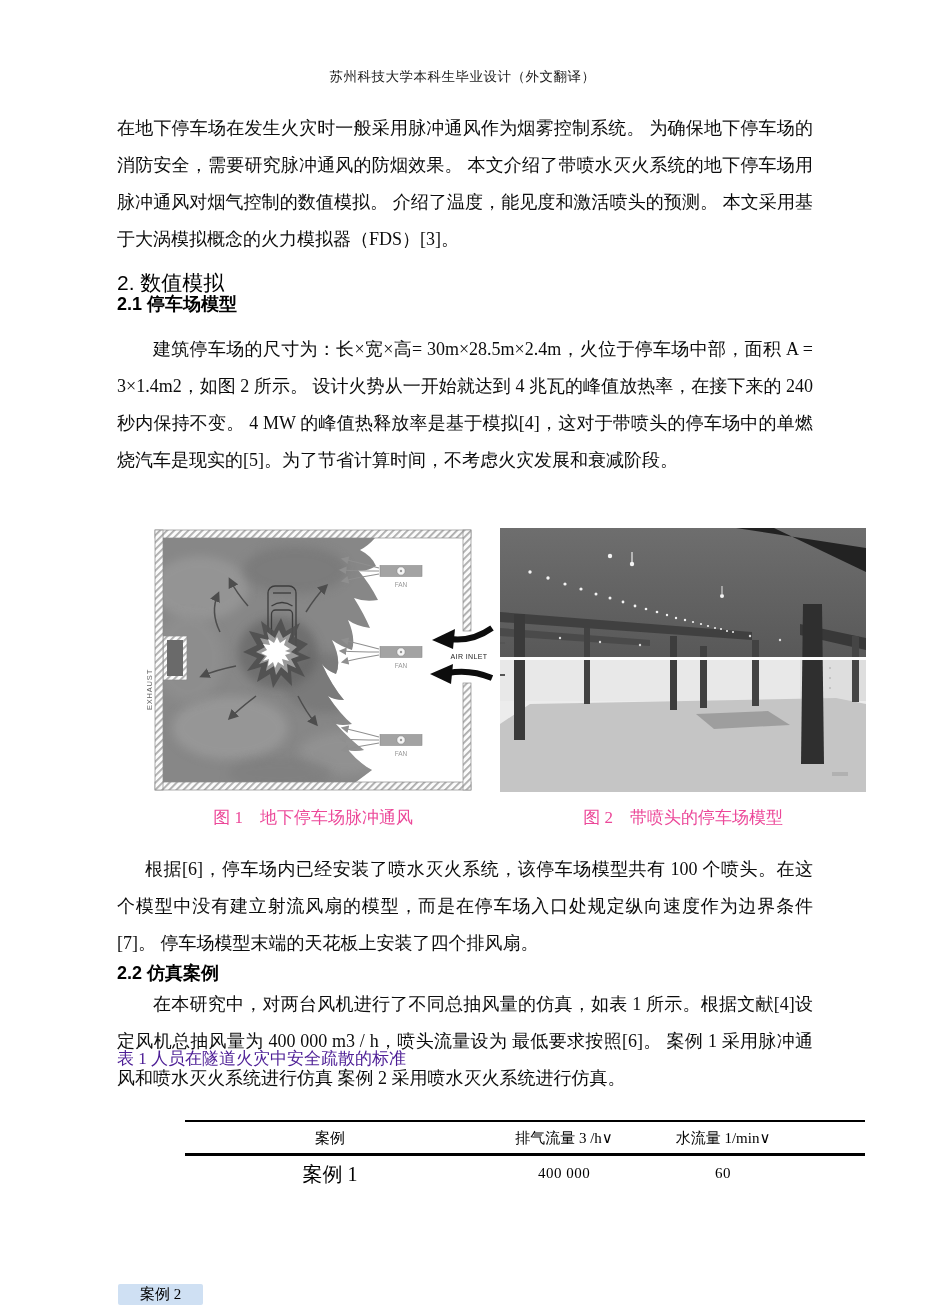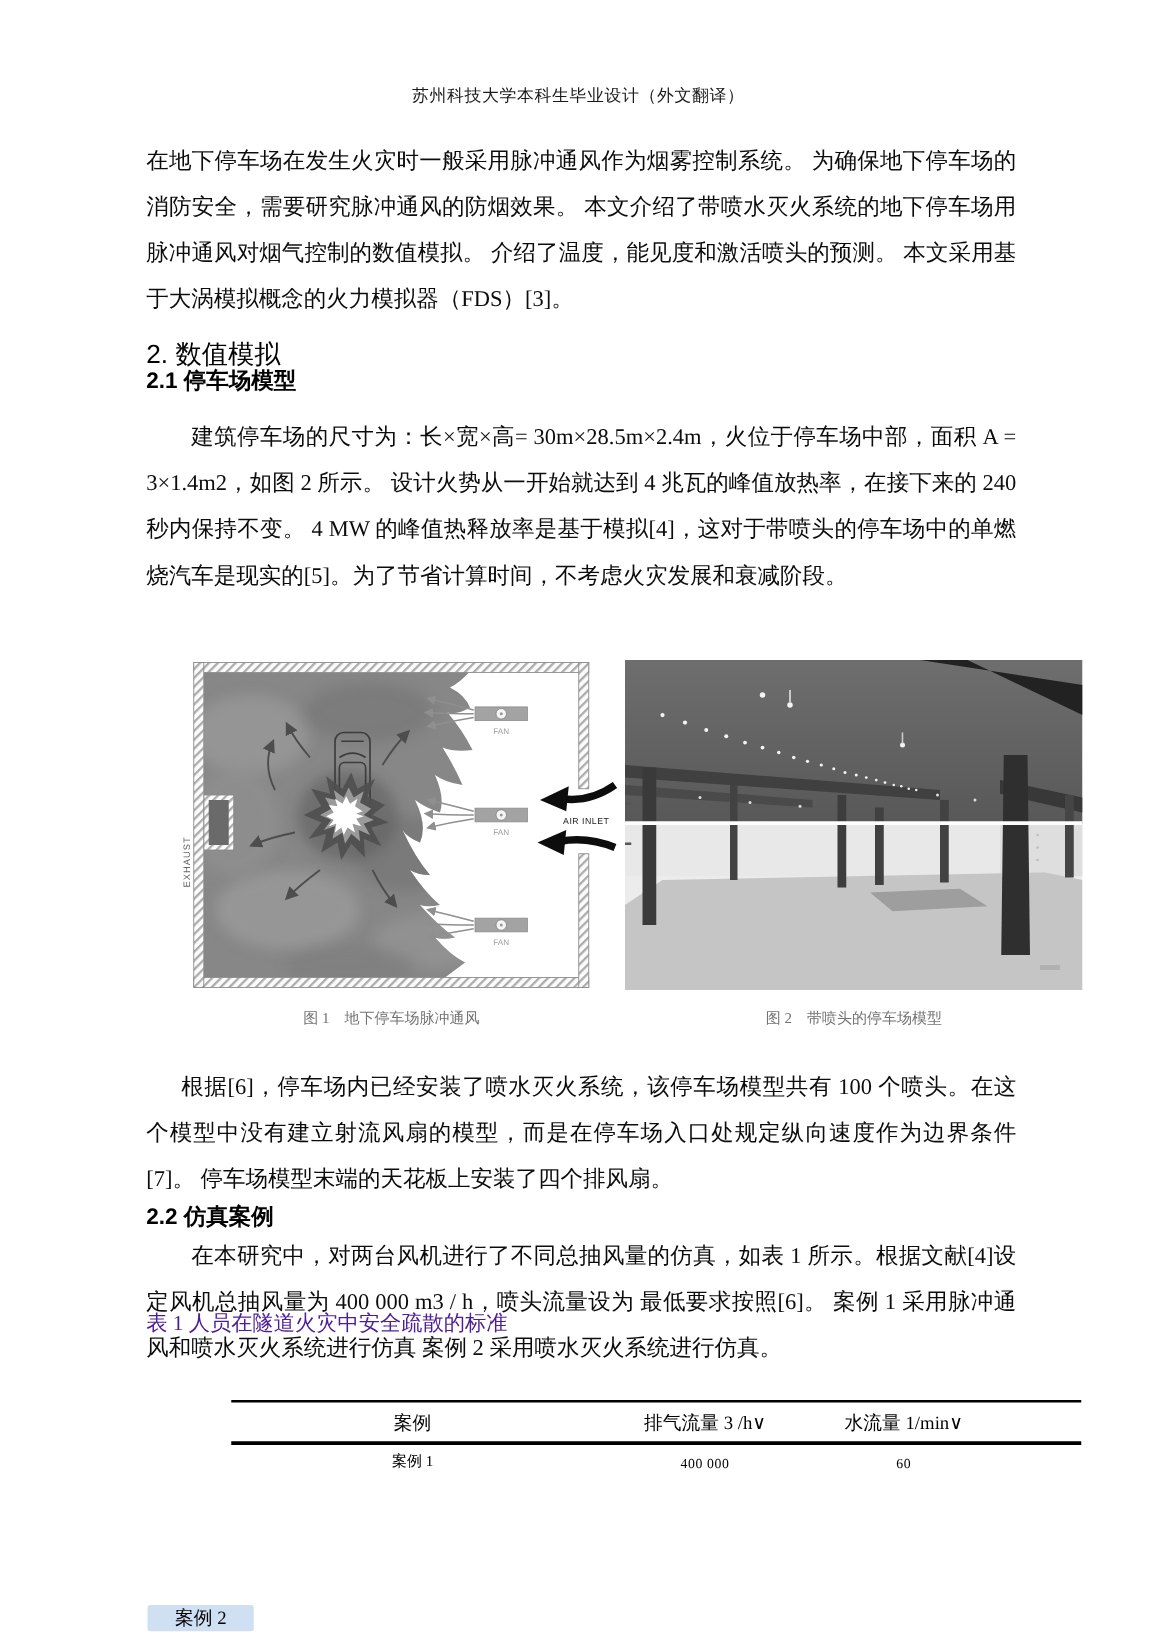--- a/index.html
+++ b/index.html
@@ -25,36 +25,36 @@
   }
   .h-sub{
     position:absolute;left:117px;font-size:18px;font-weight:bold;
     font-family:"Liberation Sans","DejaVu Sans",sans-serif;color:#000;
   }
   #h21{top:292px;}
   #h22{top:961px;}
   .fig{position:absolute;top:528px;}
   #fig1{left:140px;}
   #fig2{left:500px;}
-  .fig-caption{position:absolute;top:806px;font-size:12px;color:#737373;}
+  .fig-caption{position:absolute;top:806px;font-size:17px;color:#ec4899;}
   #cap1{left:152px;width:322px;text-align:center;}
   #cap2{left:500px;width:366px;text-align:center;}
   .tbl-caption{position:absolute;left:117px;top:1047px;font-size:17px;color:#4c1d95;}
   .table-area{position:absolute;left:185px;top:1120px;width:680px;height:75px;}
   .rule-top{position:absolute;left:0;top:0;width:100%;height:2px;background:#000;}
   .rule-mid{position:absolute;left:0;top:33px;width:100%;height:3px;background:#000;}
   .th{
     position:absolute;top:9px;transform:translateX(-50%);font-size:15px;
     white-space:nowrap;color:#000;
   }
   .td{
-    position:absolute;top:41px;transform:translateX(-50%);font-size:12px;
+    position:absolute;top:41px;transform:translateX(-50%);font-size:20px;
     white-space:nowrap;color:#000;
   }
-  .td.num{font-size:11px;top:45px;letter-spacing:0.5px;}
+  .td.num{font-size:15px;top:45px;letter-spacing:0.5px;}
   .th1,.td1{left:145px;}
   .th2,.td2{left:379px;}
   .th3,.td3{left:538px;}
   .case2-peek{
     position:absolute;left:118px;top:1284px;font-size:15px;color:#000;
     background:#cfe0f3;padding:1px 22px;border-radius:2px;
   }
   svg text{font-family:"Liberation Sans","DejaVu Sans",sans-serif;}
 </style>
 </head>

